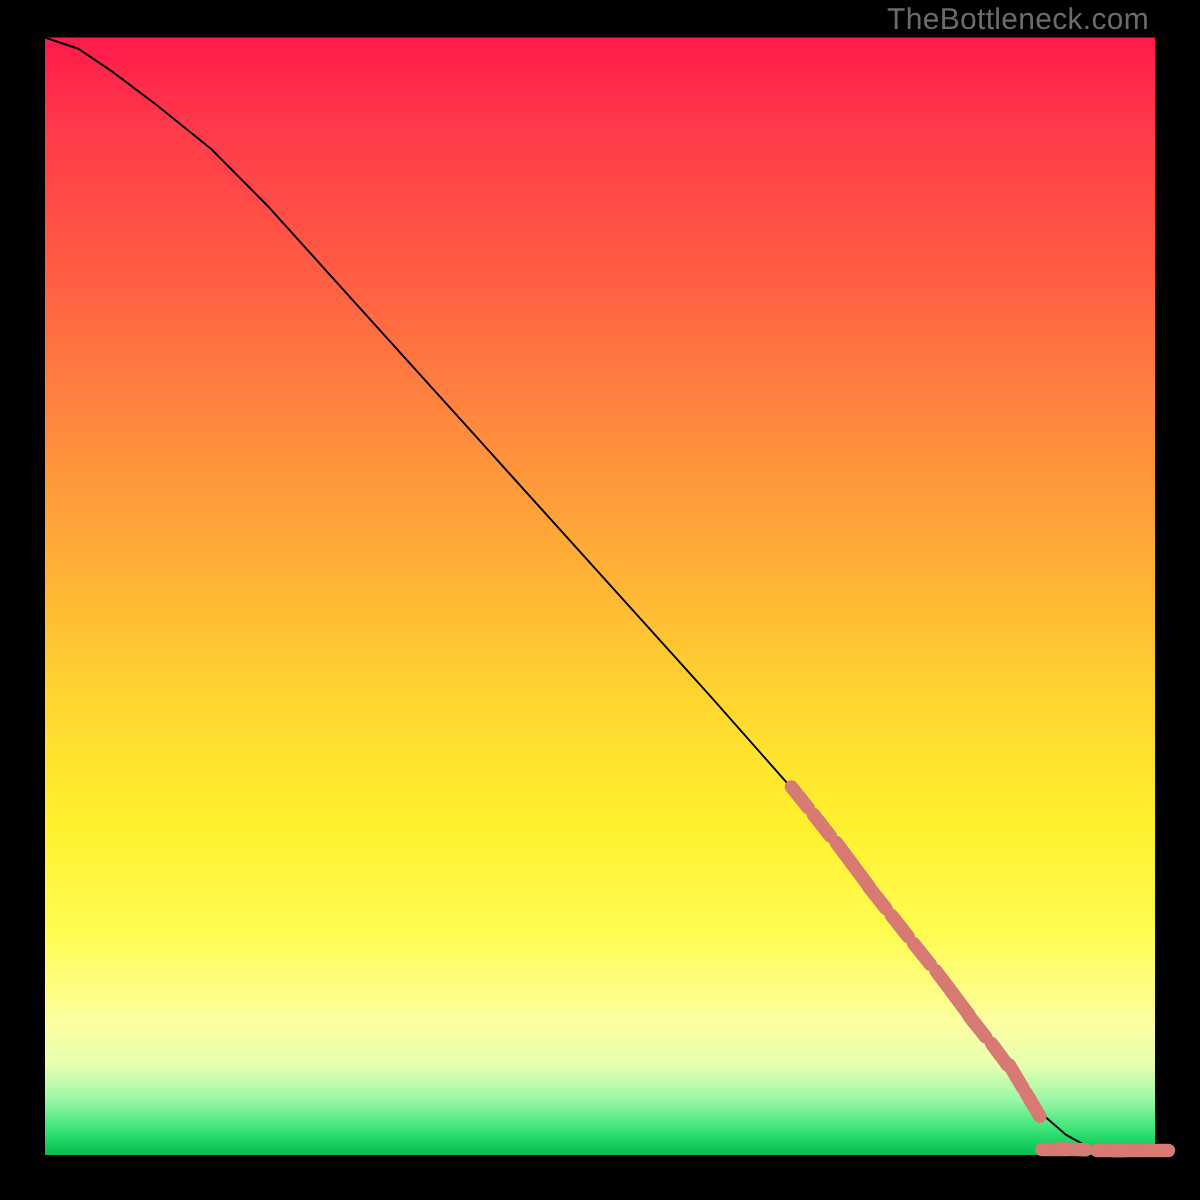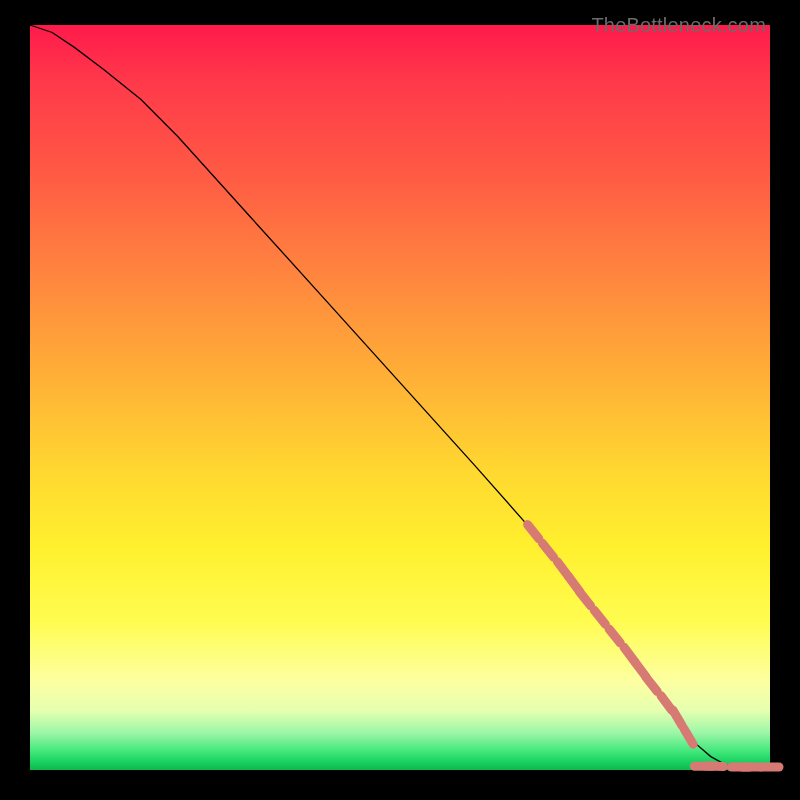--- a/index.html
+++ b/index.html
@@ -46,21 +46,20 @@
   }
   .watermark {
     position: absolute;
     top: 2px;
     right: 34px;
     color: #6b6b6b;
     font-size: 20px;
     font-weight: 500;
     letter-spacing: 0.2px;
     user-select: none;
-    margin-top: 12px;
   }
   svg.curve {
     position: absolute;
     left: 0;
     top: 0;
     width: 740px;
     height: 745px;
     overflow: visible;
   }
 </style>

